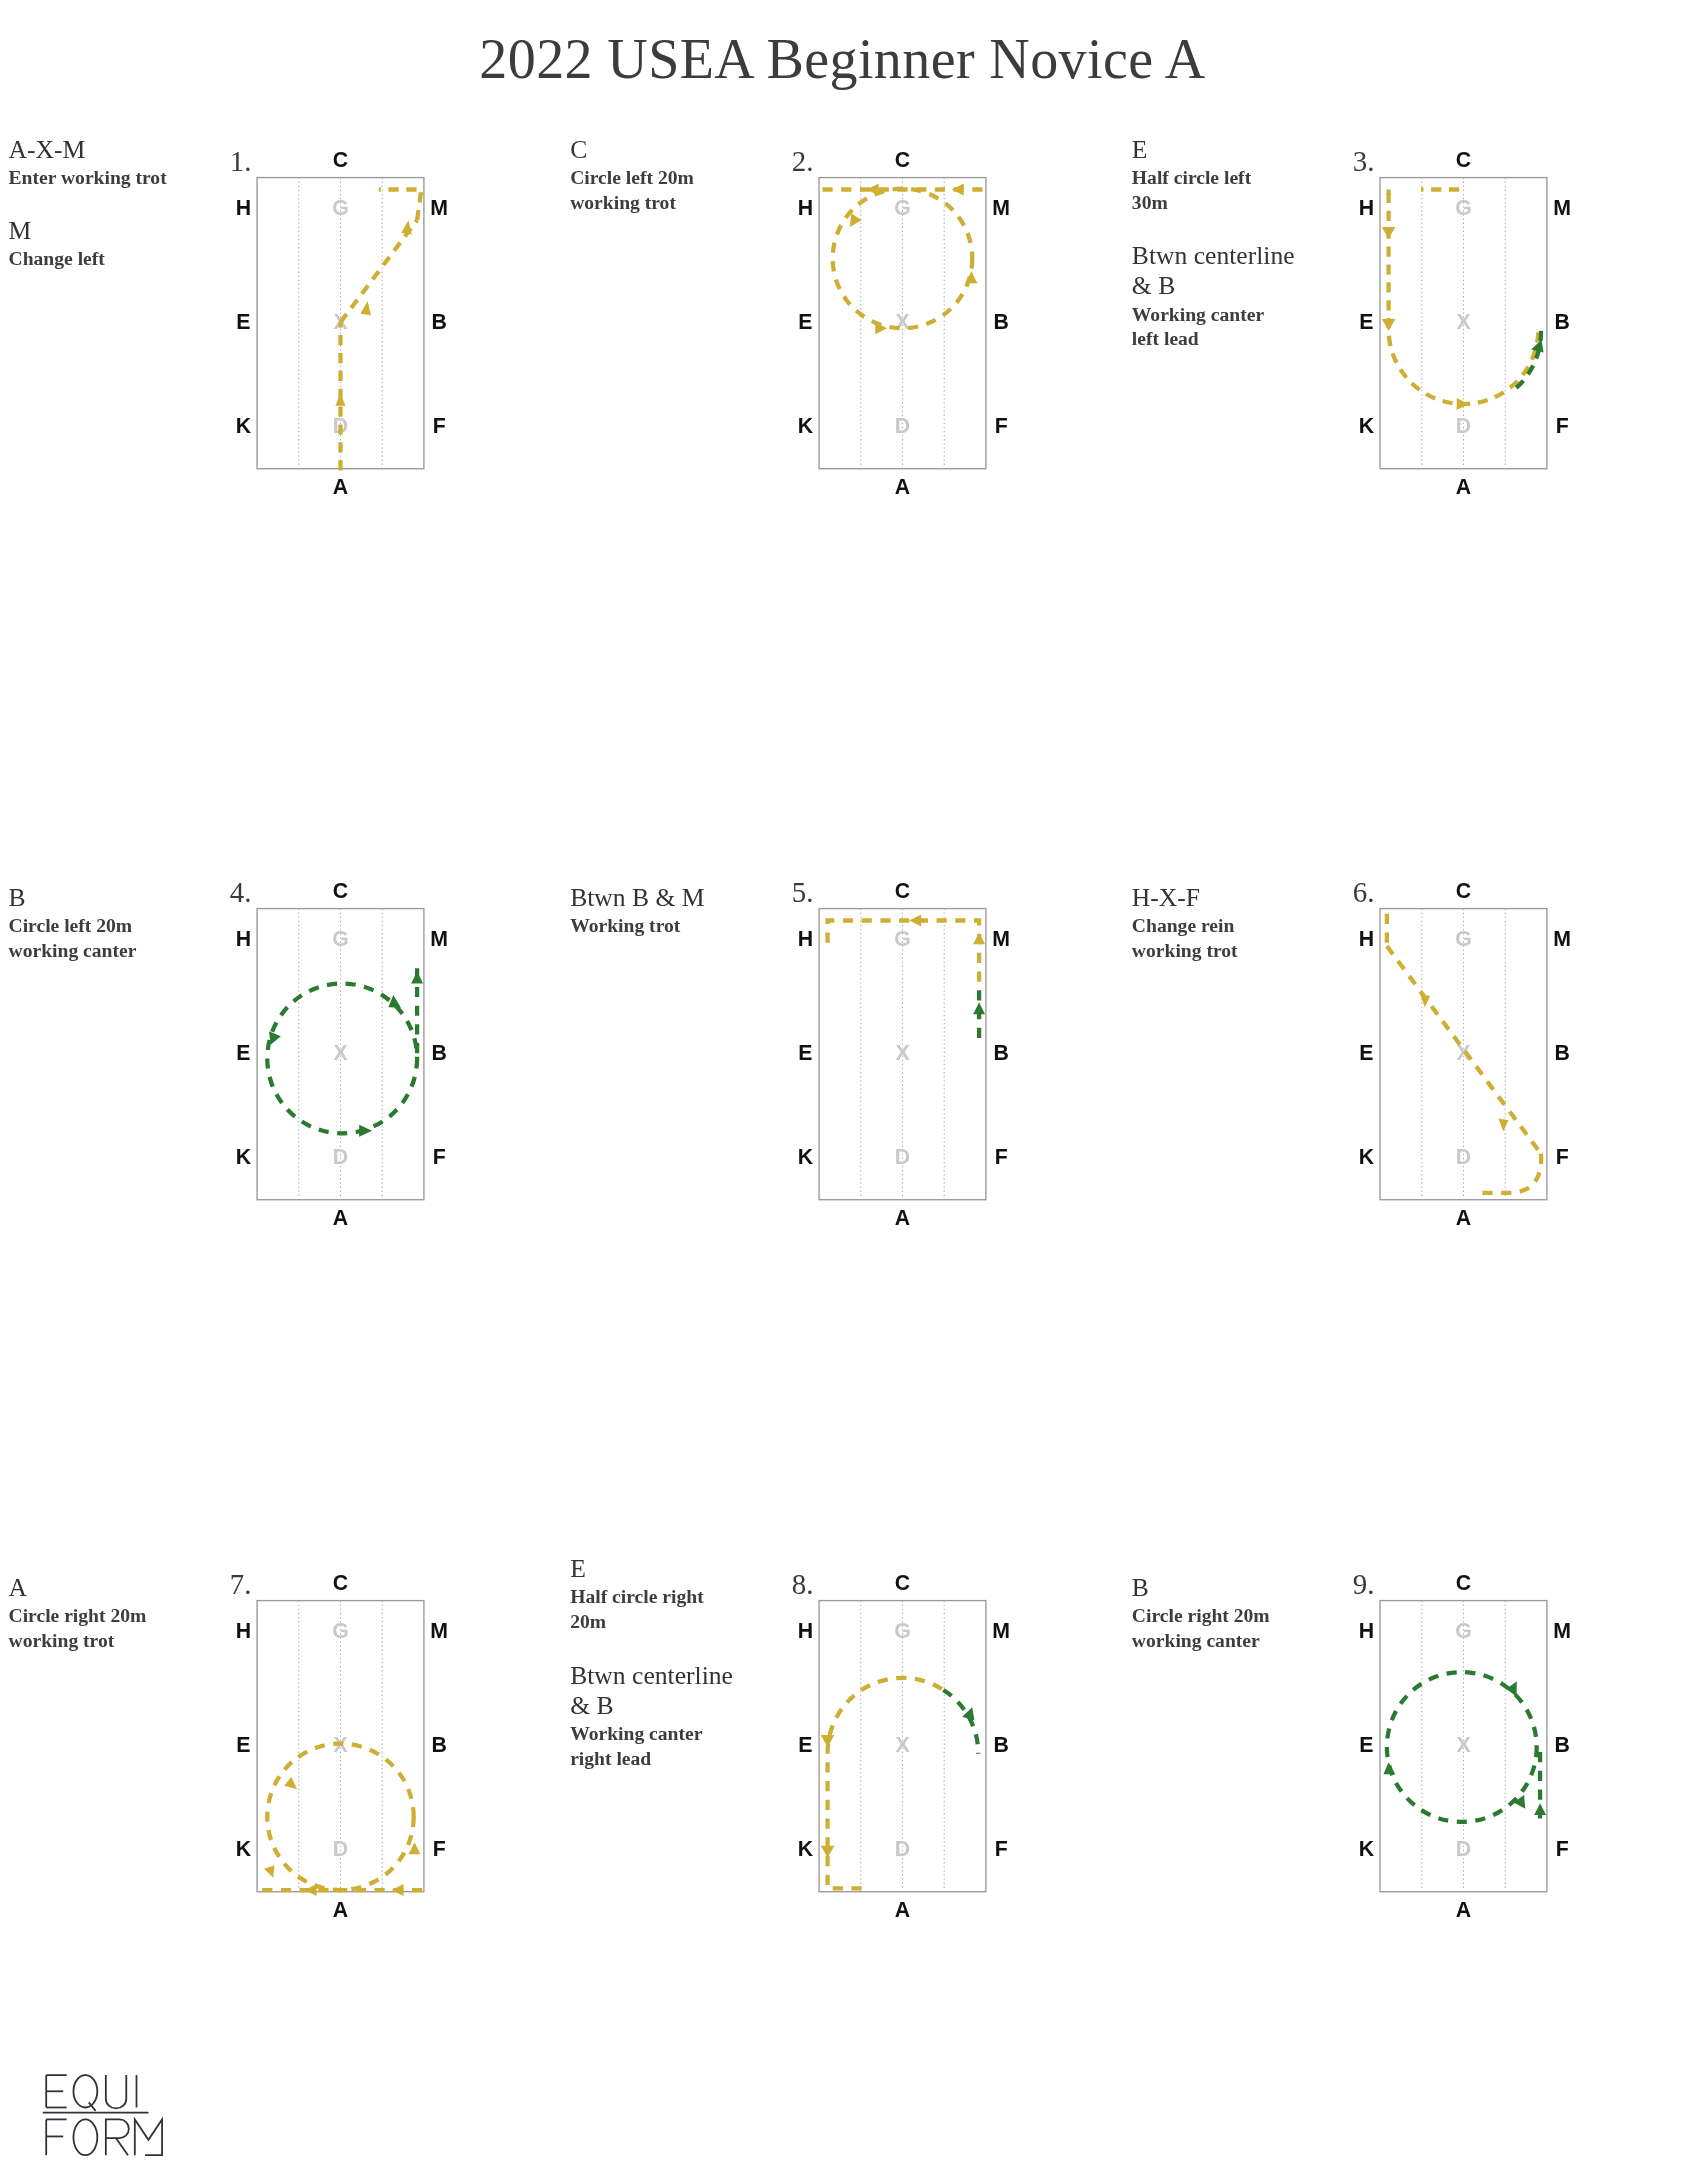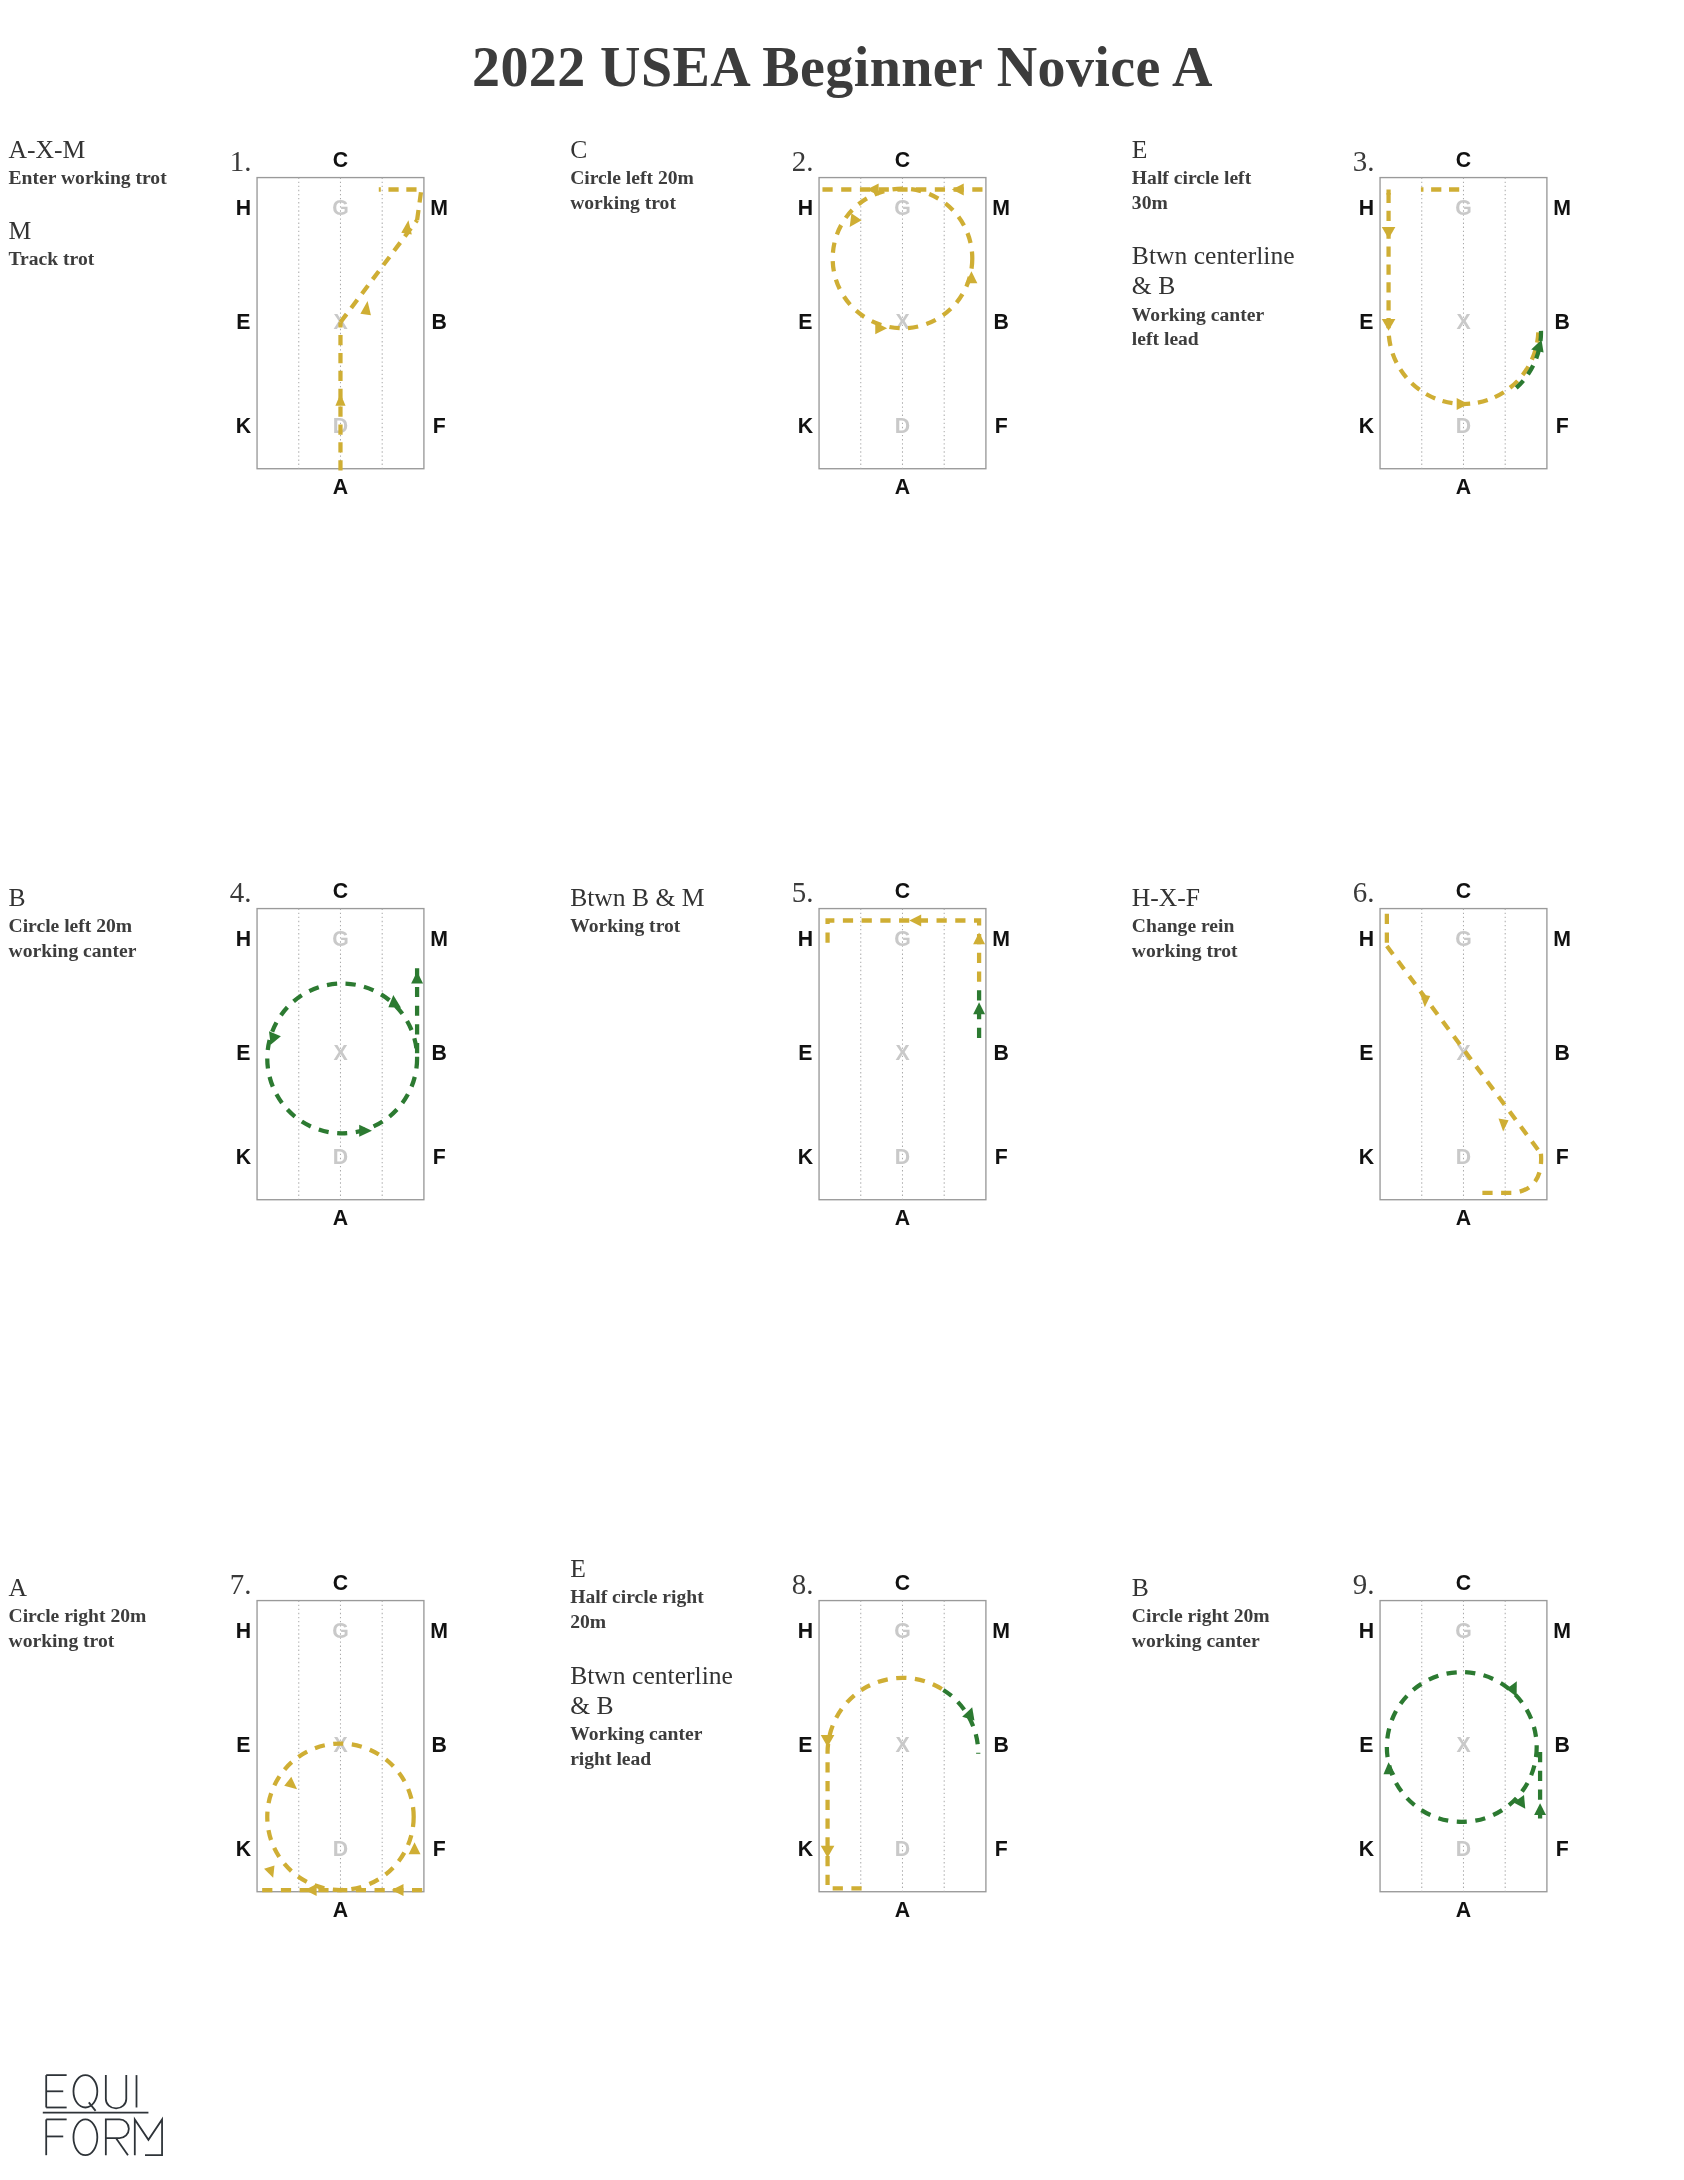--- a/index.html
+++ b/index.html
@@ -11,24 +11,24 @@
     font-family: "Liberation Serif", "DejaVu Serif", serif;
     color: #3b3b3b;
     position: relative;
     overflow: hidden;
   }
 
   #page-title {
     text-align: center;
     font-family: "Liberation Serif", "DejaVu Serif", serif;
     font-size: 56px;
-    font-weight: 700;
+    font-weight: 400;
     letter-spacing: 0.4px;
     color: #3c3c3c;
-    margin: 8px;
+    margin: 0;
     padding-top: 29px;
     line-height: 1.1;
   }
 
   
   .grid {
     position: absolute;
     top: 145px;
     left: 0;
     width: 1685px;
@@ -105,21 +105,21 @@
 <div class="grid">
 
   <div class="row row-1">
 
     <div class="panel">
       <div class="desc desc-top-0">
         <p class="desc-head">A-X-M</p>
         <p class="desc-sub">Enter working trot</p>
         <div class="desc-gap"></div>
         <p class="desc-head">M</p>
-        <p class="desc-sub">Track trot</p>
+        <p class="desc-sub">Change left</p>
       </div>
       <div class="arena-wrap">
         <svg class="arena-svg" width="332" height="358" viewBox="0 0 390 420">
           <text class="mv-num" x="8" y="30" font-size="34" fill="#3a3a3a" font-family="Liberation Serif, serif">1.</text>
 
           <rect x="40" y="38" width="196" height="342" fill="none" stroke="#9a9a9a" stroke-width="1.6"></rect>
 
           <line x1="89" y1="38" x2="89" y2="380" stroke="#aaaaaa" stroke-width="1.2" stroke-dasharray="1.6 3.2"></line>
           <line x1="138" y1="38" x2="138" y2="380" stroke="#aaaaaa" stroke-width="1.2" stroke-dasharray="1.6 3.2"></line>
           <line x1="187" y1="38" x2="187" y2="380" stroke="#aaaaaa" stroke-width="1.2" stroke-dasharray="1.6 3.2"></line>

